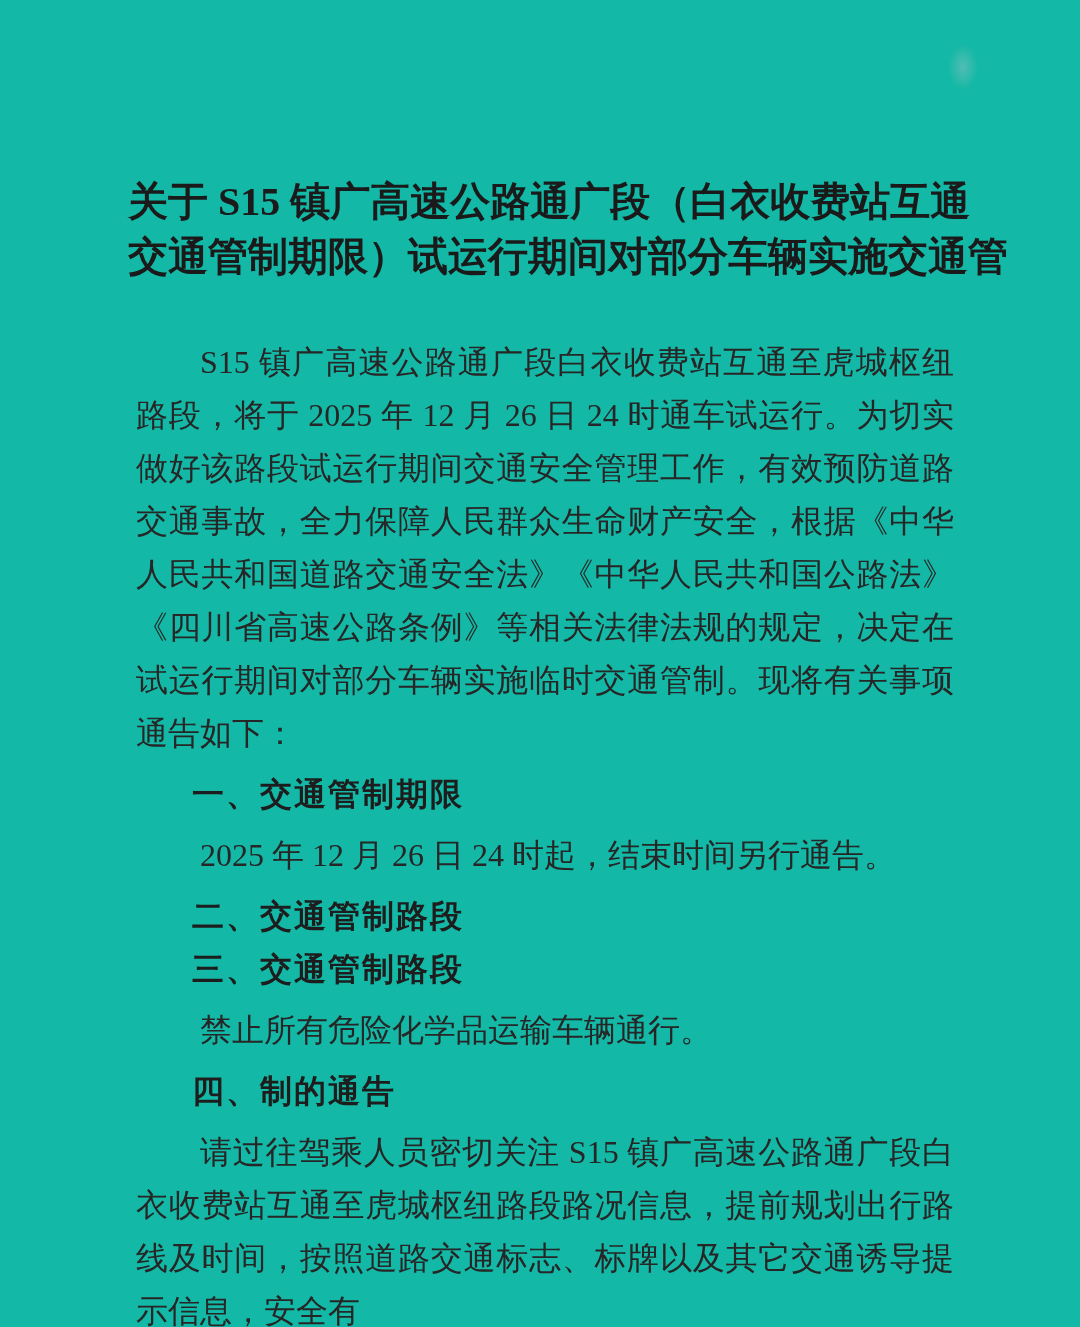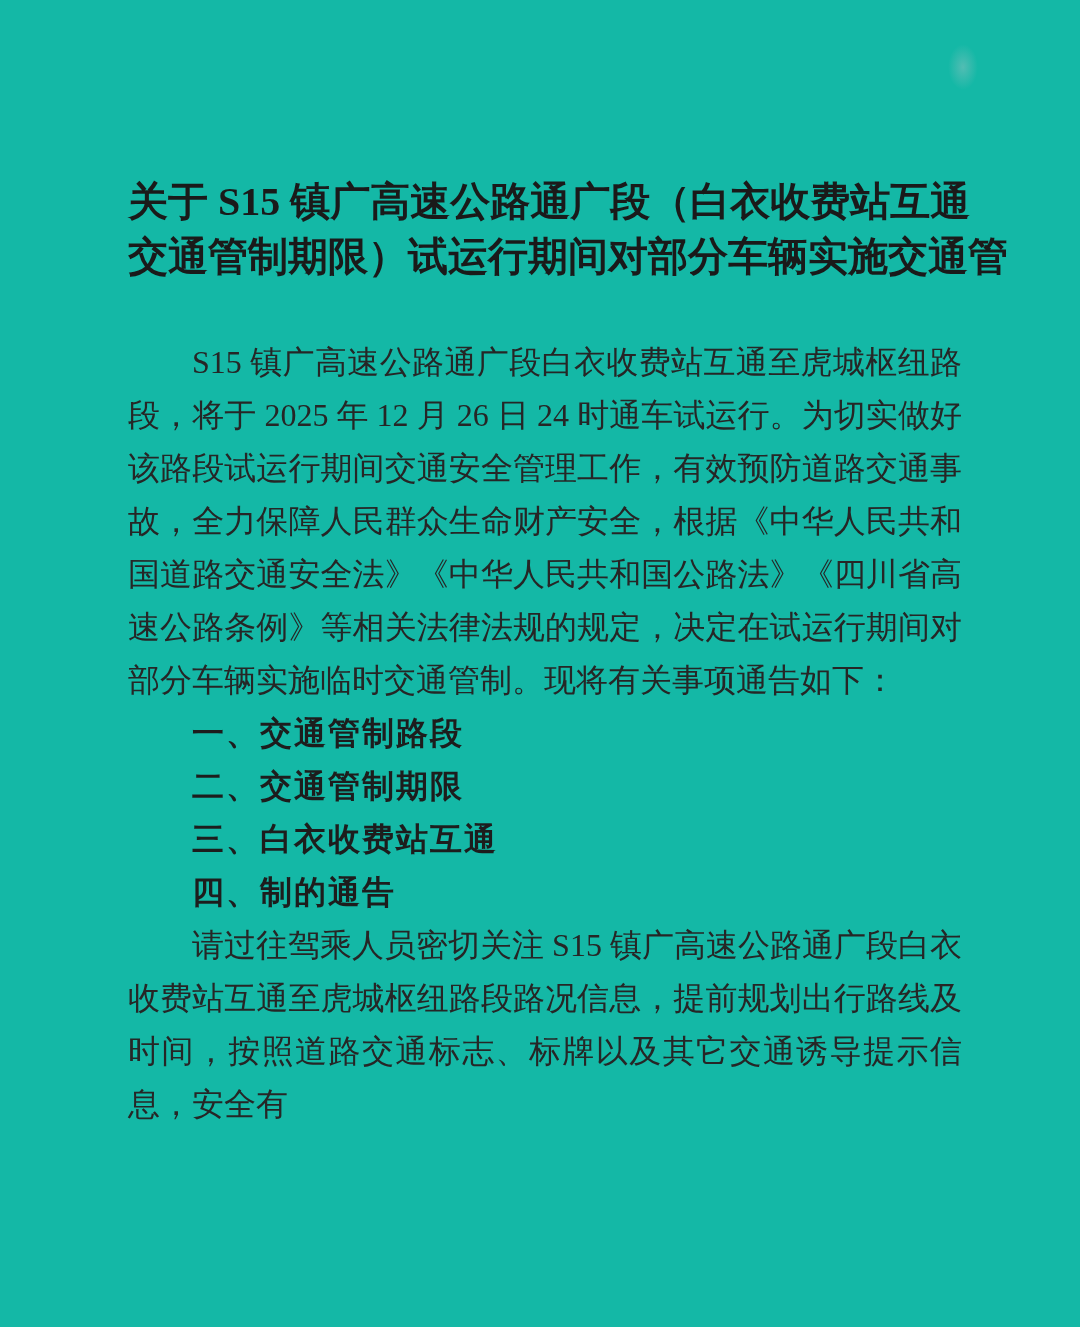--- a/index.html
+++ b/index.html
@@ -29,21 +29,21 @@
     color: #1a1a1a;
   }
   .title-line {
     display: block;
     white-space: nowrap;
   }
   .doc-body {
     margin-top: 52px;
   }
   .para {
-    margin: 0;
+    margin: 8px;
     font-size: 32px;
     line-height: 53px;
     color: #262626;
     text-align: justify;
     text-align-last: left;
     text-indent: 2em;
   }
   .heading {
     margin: 0;
     font-size: 32px;
@@ -74,24 +74,26 @@
 
     <h1 class="doc-title">
       <span class="title-line">关于 S15 镇广高速公路通广段（白衣收费站互通</span>
       <span class="title-line">交通管制期限）试运行期间对部分车辆实施交通管</span>
     </h1>
 
     <div class="doc-body">
 
       <p class="para">S15 镇广高速公路通广段白衣收费站互通至虎城枢纽路段，将于 2025 年 12 月 26 日 24 时通车试运行。为切实做好该路段试运行期间交通安全管理工作，有效预防道路交通事故，全力保障人民群众生命财产安全，根据《中华人民共和国道路交通安全法》《中华人民共和国公路法》《四川省高速公路条例》等相关法律法规的规定，决定在试运行期间对部分车辆实施临时交通管制。现将有关事项通告如下：</p>
 
-      <p class="heading">一、交通管制路段</p>
+      <p class="heading">一、交通管制期限</p>
+      <p class="para">2025 年 12 月 26 日 24 时起，结束时间另行通告。</p>
 
-      <p class="heading">二、交通管制期限</p>
+      <p class="heading">二、交通管制路段</p>
 
-      <p class="heading">三、白衣收费站互通</p>
+      <p class="heading">三、交通管制路段</p>
+      <p class="para">禁止所有危险化学品运输车辆通行。</p>
 
       <p class="heading">四、制的通告</p>
       <p class="para">请过往驾乘人员密切关注 S15 镇广高速公路通广段白衣收费站互通至虎城枢纽路段路况信息，提前规划出行路线及时间，按照道路交通标志、标牌以及其它交通诱导提示信息，安全有</p>
 
     </div>
   </div>
 </div>
 
 </body></html>

